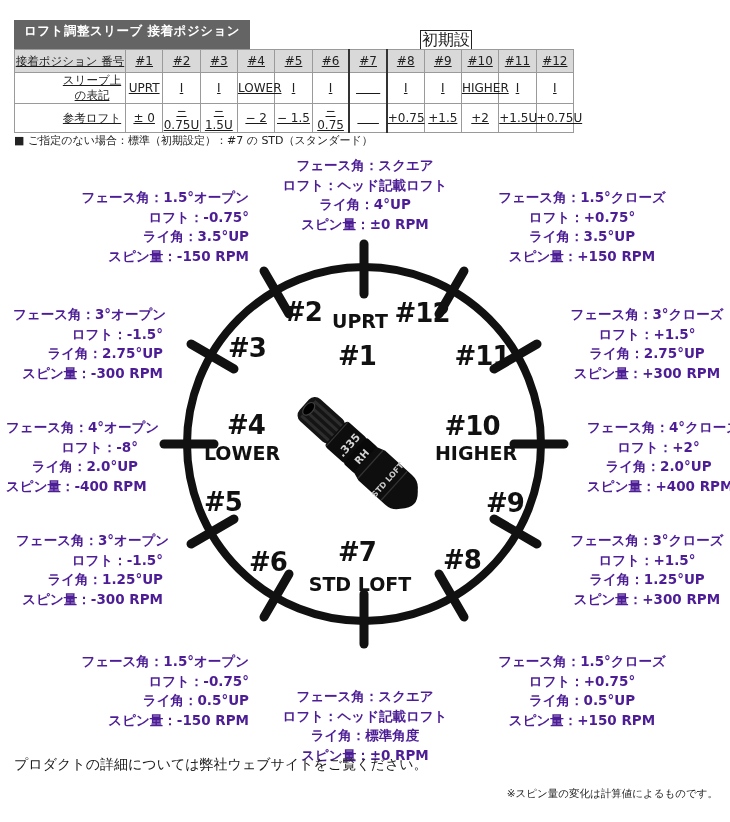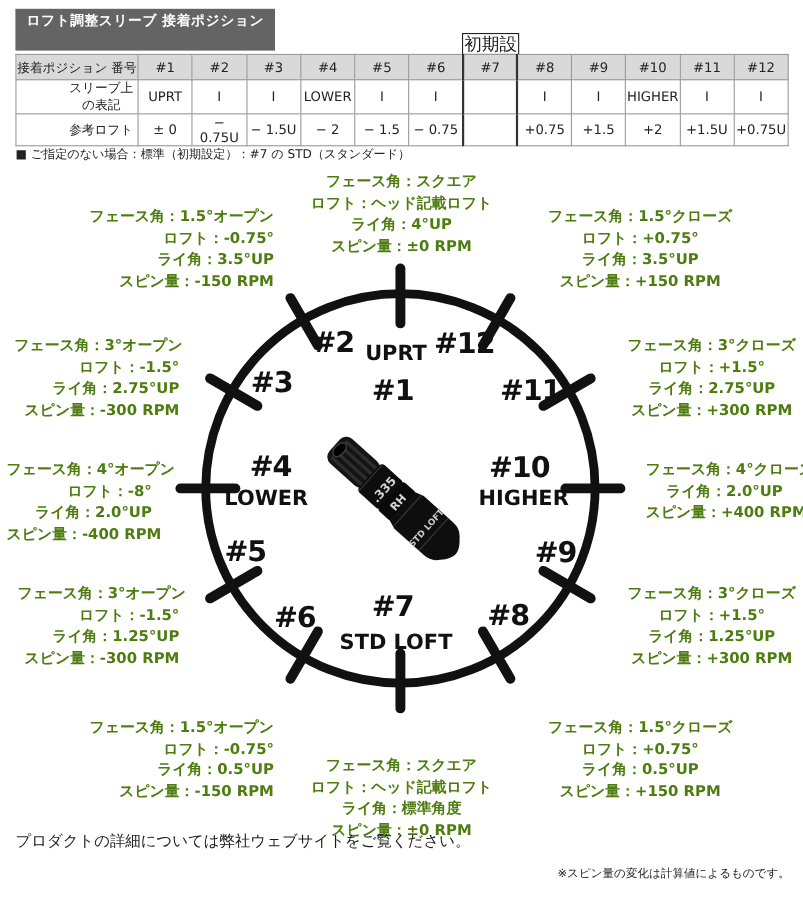--- a/index.html
+++ b/index.html
@@ -1,44 +1,44 @@
 <!DOCTYPE html>
 <html><head>
 <meta charset="utf-8">
 <style>
   html,body{margin:0;padding:0;background:#fff;}
   .page{position:relative;width:730px;height:822px;background:#fff;overflow:hidden;
         font-family:"DejaVu Sans","Liberation Sans",sans-serif;color:#1a1a1a;}
 
-  .badge{position:absolute;left:14px;top:8px;background:#646464;color:#fff;
+  .badge{position:absolute;left:14px;top:20px;background:#646464;color:#fff;
          font-size:12.5px;font-weight:bold;padding:3px 10px 18px;letter-spacing:.5px;}
 
   .init-box{position:absolute;left:420px;top:30px;width:50px;height:18px;border:1px solid #222;
             background:#fff;font-size:16px;line-height:18px;text-align:center;}
 
-  table.pos{position:absolute;left:14px;top:49px;width:703px;border-collapse:collapse;table-layout:fixed;}
+  table.pos{position:absolute;left:14px;top:49px;width:560px;border-collapse:collapse;table-layout:fixed;text-decoration:underline;}
   .pos th,.pos td{border:1px solid #9a9a9a;text-align:center;vertical-align:middle;
                   font-size:12px;font-weight:normal;padding:0;color:#222;}
   .pos th.rowhead{width:110px;font-size:11.5px;}
   .pos tr.r1 th,.pos tr.r1 td{height:22px;background:#d9d9d9;}
   .pos tr.r2 td,.pos tr.r3 td{height:27px;background:#fff;}
   .pos tr.r2 th,.pos tr.r3 th{background:#fff;font-size:11.5px;padding-left:44px;}
   .pos td.dark{background:#595959;color:#fff;border-left:2px solid #333;border-right:2px solid #333;}
   .pos td.col7{border-left:2px solid #333;border-right:2px solid #333;}
 
   .note{position:absolute;left:14px;top:133px;font-size:11px;color:#222;}
 
   .dial-svg{position:absolute;left:0;top:0;}
 
   .dlabel{position:absolute;transform:translate(-50%,-50%);font-weight:bold;color:#111;
           white-space:nowrap;}
   .dnum{font-size:26px;letter-spacing:-1px;}
   .dword{font-size:19px;letter-spacing:0;}
 
-  .anno{position:absolute;font-size:13.5px;font-weight:600;line-height:19.6px;white-space:nowrap;color:#4d7c0f;}
+  .anno{position:absolute;font-size:13.5px;font-weight:600;line-height:19.6px;white-space:nowrap;color:#4c1d95;}
   .aL{text-align:center}.aR{text-align:right}.aC{text-align:center}
 
   .footer-line1{position:absolute;left:14px;top:756px;font-size:14px;}
   .footer-url{position:absolute;left:14px;top:782px;font-size:14px;}
   .footer-disclaimer{position:absolute;right:12px;top:787px;font-size:10.5px;color:#222;}
 </style>
 </head>
 <body>
 
 <div class="page">
@@ -179,20 +179,21 @@
     <div>スピン量：+300 RPM</div>
   </div>
   <div class="anno aR" style="left:6px;top:418px;width:132px">
     <div>フェース角：4°オープン</div>
     <div>ロフト：-8°</div>
     <div>ライ角：2.0°UP</div>
     <div>スピン量：-400 RPM</div>
   </div>
   <div class="anno aL" style="left:587px;top:418px;width:143px">
     <div>フェース角：4°クローズ</div>
+    <div>ロフト：+2°</div>
     <div>ライ角：2.0°UP</div>
     <div>スピン量：+400 RPM</div>
   </div>
   <div class="anno aR" style="left:16px;top:531px;width:147px">
     <div>フェース角：3°オープン</div>
     <div>ロフト：-1.5°</div>
     <div>ライ角：1.25°UP</div>
     <div>スピン量：-300 RPM</div>
   </div>
   <div class="anno aL" style="left:567px;top:531px;width:160px">

